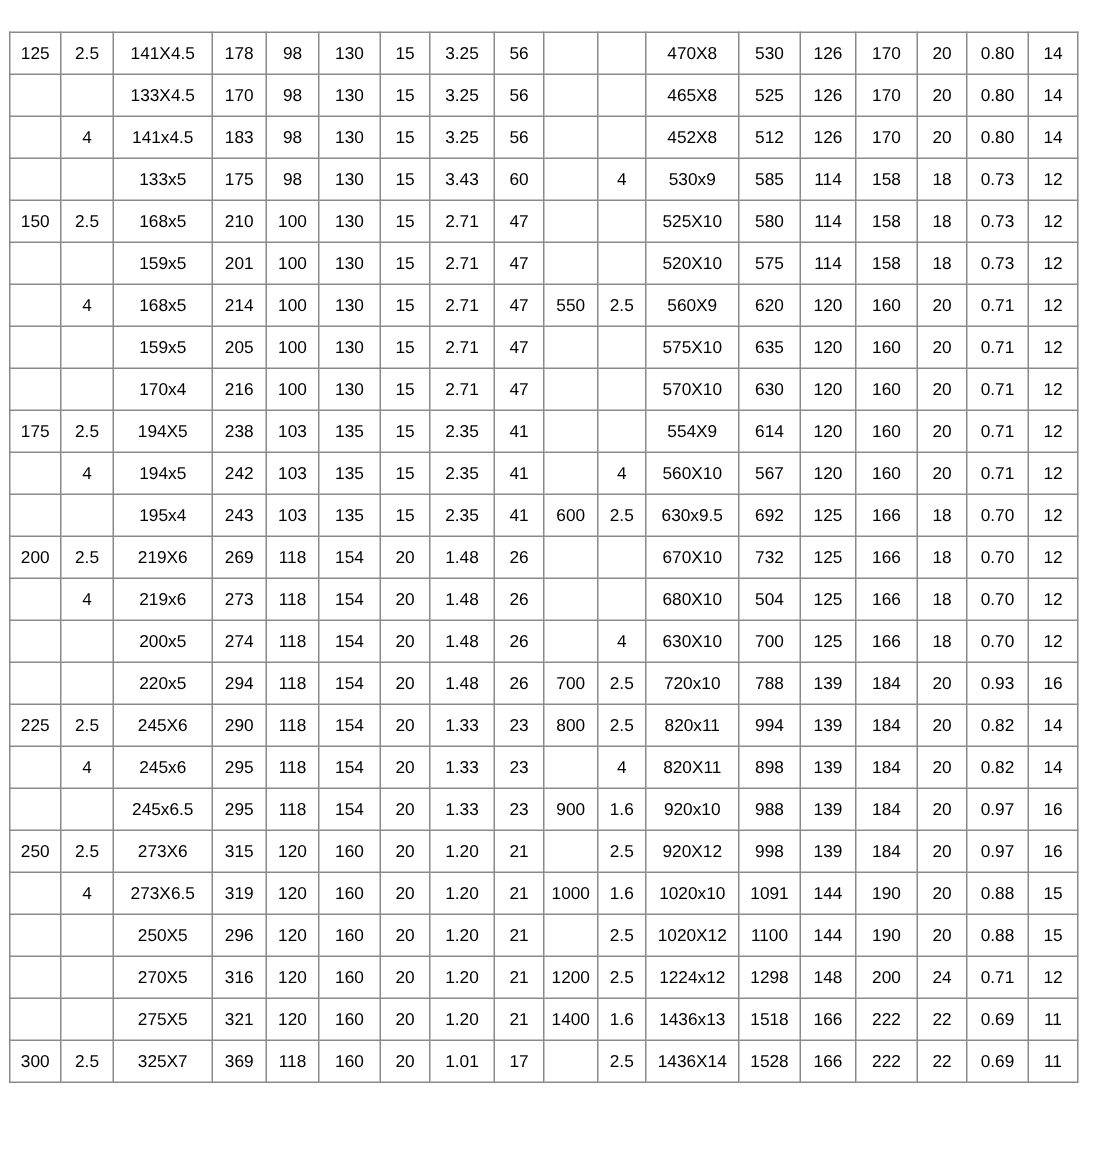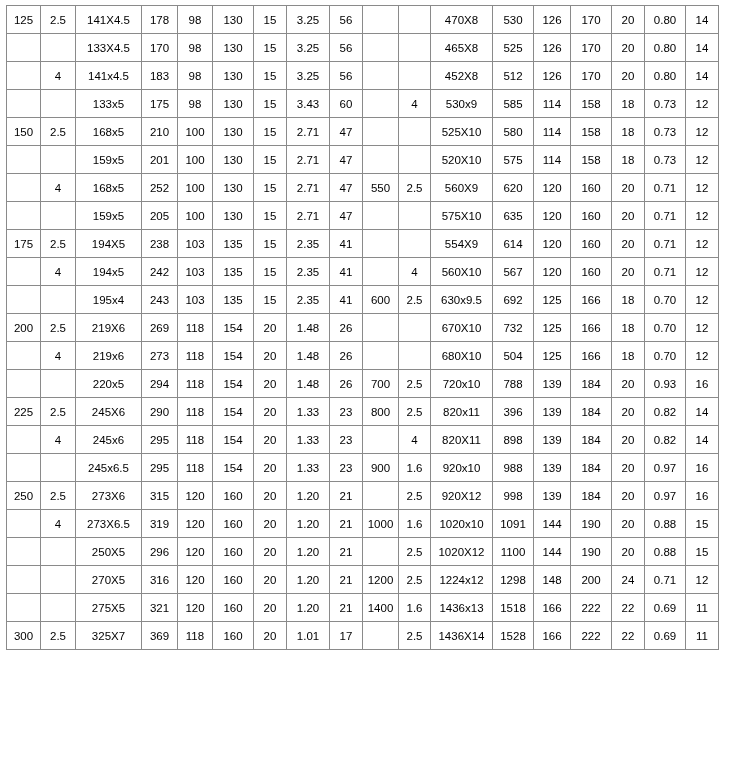--- a/index.html
+++ b/index.html
@@ -10,21 +10,21 @@
   body {
     width: 736px;
     height: 771px;
     font-family: "Liberation Sans", sans-serif;
     font-size: 11.5px;
     color: #000000;
   }
   #spec-table {
     border-collapse: collapse;
     table-layout: fixed;
-    margin: 5px 0 0 6px;
+    margin: 21px 0 0 6px;
   }
   #spec-table td {
     border: 1px solid #8a8a8a;
     height: 27px;
     padding: 0 4px;
     text-align: center;
     vertical-align: middle;
     white-space: nowrap;
     overflow: hidden;
     font-size: 11.5px;
@@ -192,21 +192,21 @@
         <td>114</td>
         <td>158</td>
         <td>18</td>
         <td>0.73</td>
         <td>12</td>
       </tr>
       <tr>
         <td></td>
         <td>4</td>
         <td>168x5</td>
-        <td>252</td>
+        <td>214</td>
         <td>100</td>
         <td>130</td>
         <td>15</td>
         <td>2.71</td>
         <td>47</td>
         <td>550</td>
         <td>2.5</td>
         <td>560X9</td>
         <td>620</td>
         <td>120</td>
@@ -222,20 +222,40 @@
         <td>205</td>
         <td>100</td>
         <td>130</td>
         <td>15</td>
         <td>2.71</td>
         <td>47</td>
         <td></td>
         <td></td>
         <td>575X10</td>
         <td>635</td>
+        <td>120</td>
+        <td>160</td>
+        <td>20</td>
+        <td>0.71</td>
+        <td>12</td>
+      </tr>
+      <tr>
+        <td></td>
+        <td></td>
+        <td>170x4</td>
+        <td>216</td>
+        <td>100</td>
+        <td>130</td>
+        <td>15</td>
+        <td>2.71</td>
+        <td>47</td>
+        <td></td>
+        <td></td>
+        <td>570X10</td>
+        <td>630</td>
         <td>120</td>
         <td>160</td>
         <td>20</td>
         <td>0.71</td>
         <td>12</td>
       </tr>
       <tr>
         <td>175</td>
         <td>2.5</td>
         <td>194X5</td>
@@ -331,20 +351,40 @@
         <td>504</td>
         <td>125</td>
         <td>166</td>
         <td>18</td>
         <td>0.70</td>
         <td>12</td>
       </tr>
       <tr>
         <td></td>
         <td></td>
+        <td>200x5</td>
+        <td>274</td>
+        <td>118</td>
+        <td>154</td>
+        <td>20</td>
+        <td>1.48</td>
+        <td>26</td>
+        <td></td>
+        <td>4</td>
+        <td>630X10</td>
+        <td>700</td>
+        <td>125</td>
+        <td>166</td>
+        <td>18</td>
+        <td>0.70</td>
+        <td>12</td>
+      </tr>
+      <tr>
+        <td></td>
+        <td></td>
         <td>220x5</td>
         <td>294</td>
         <td>118</td>
         <td>154</td>
         <td>20</td>
         <td>1.48</td>
         <td>26</td>
         <td>700</td>
         <td>2.5</td>
         <td>720x10</td>
@@ -361,21 +401,21 @@
         <td>245X6</td>
         <td>290</td>
         <td>118</td>
         <td>154</td>
         <td>20</td>
         <td>1.33</td>
         <td>23</td>
         <td>800</td>
         <td>2.5</td>
         <td>820x11</td>
-        <td>396</td>
+        <td>994</td>
         <td>139</td>
         <td>184</td>
         <td>20</td>
         <td>0.82</td>
         <td>14</td>
       </tr>
       <tr>
         <td></td>
         <td>4</td>
         <td>245x6</td>

